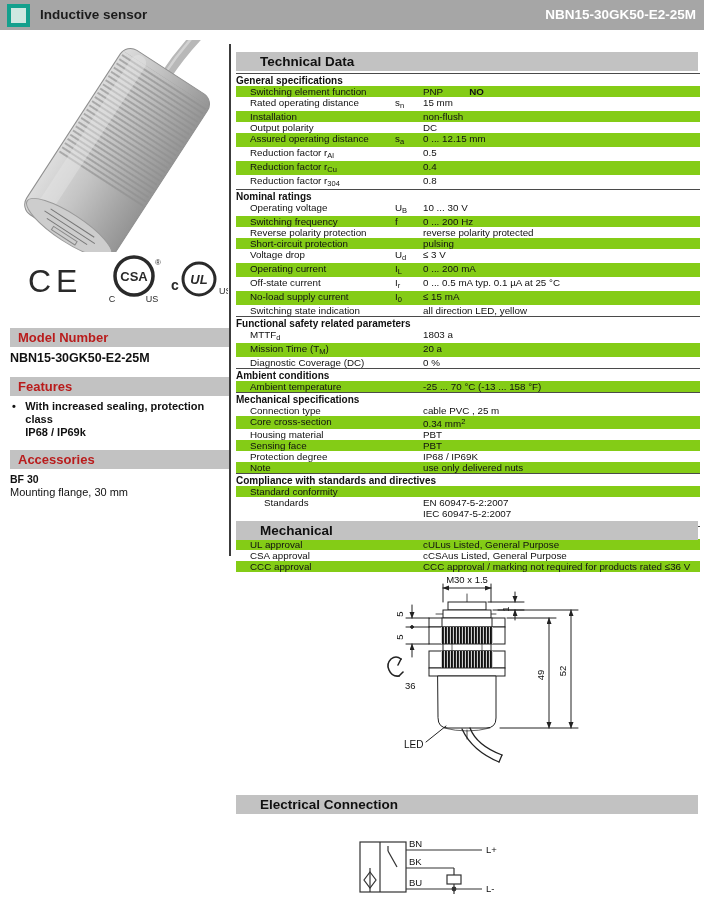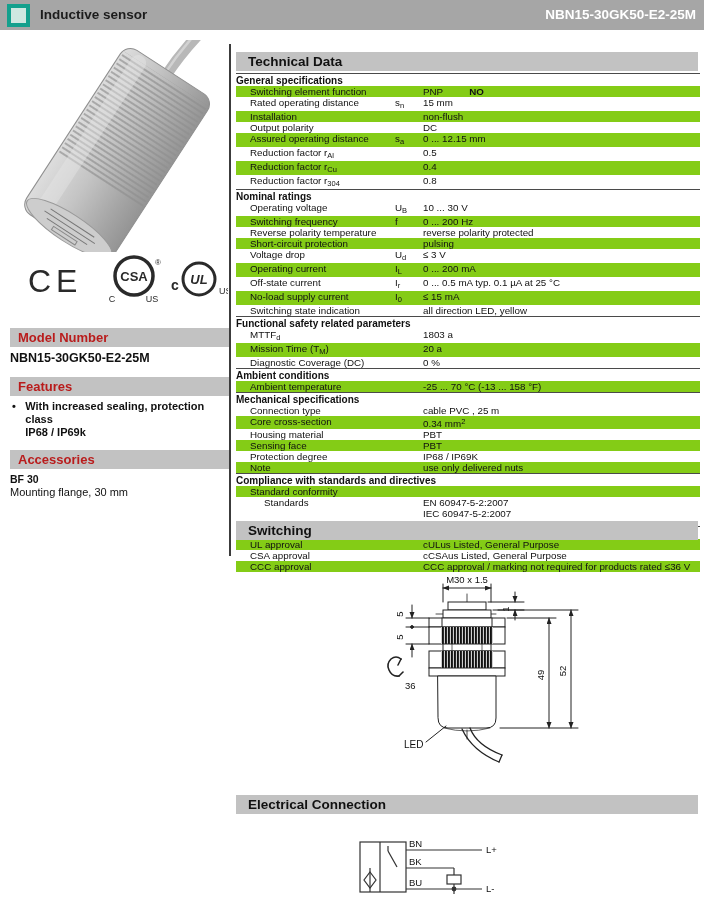--- a/index.html
+++ b/index.html
@@ -18,21 +18,21 @@
   .side-model { position:absolute; left:10px; top:351px; font-size:12.5px; font-weight:bold; }
   .feature-item { position:absolute; left:12px; top:400px; width:212px; display:flex; font-size:11px; font-weight:bold; line-height:13px; }
   .feature-bullet { width:14px; }
   .acc-name { position:absolute; left:10px; top:473px; font-size:10.5px; font-weight:bold; }
   .acc-desc { position:absolute; left:10px; top:486px; font-size:11px; }
 
   .photo-wrap { position:absolute; left:16px; top:40px; width:212px; height:212px; }
   .marks-wrap { position:absolute; left:14px; top:252px; width:214px; height:52px; }
 
   
-  .sec-bar { position:absolute; left:236px; width:462px; height:19px; background:#c2c2c2; font-size:13.5px; font-weight:bold; line-height:19px; padding-left:12px; color:#111; }
+  .sec-bar { position:absolute; left:236px; width:462px; height:19px; background:#c2c2c2; font-size:13.5px; font-weight:bold; line-height:19px; padding-left:24px; color:#111; }
 
   
   #tech-table { position:absolute; left:236px; top:73px; width:464px; }
   .trow { display:flex; align-items:flex-start; min-height:11px; line-height:11px; font-size:9.8px; }
   .trow.shaded { background:#84cc16; }
   .trow.thead { font-weight:bold; border-top:1px solid #4a4a4a; font-size:10px; padding-top:1px; }
   .c-label { flex:0 0 159px; padding-left:14px; }
   .c-label.ind2 { padding-left:28px; }
   .c-sym { flex:0 0 28px; }
   .c-val { flex:1; }
@@ -173,21 +173,21 @@
         <div class="c-label">Operating voltage</div>
         <div class="c-sym">U<sub>B</sub></div>
         <div class="c-val">10 ... 30 V</div>
       </div>
       <div class="trow shaded">
         <div class="c-label">Switching frequency</div>
         <div class="c-sym">f</div>
         <div class="c-val">0 ... 200 Hz</div>
       </div>
       <div class="trow">
-        <div class="c-label">Reverse polarity temperature</div>
+        <div class="c-label">Reverse polarity protection</div>
         <div class="c-sym"></div>
         <div class="c-val">reverse polarity protected</div>
       </div>
       <div class="trow shaded">
         <div class="c-label">Short-circuit protection</div>
         <div class="c-sym"></div>
         <div class="c-val">pulsing</div>
       </div>
       <div class="trow">
         <div class="c-label">Voltage drop</div>
@@ -293,21 +293,21 @@
         <div class="c-sym"></div>
         <div class="c-val">cCSAus Listed, General Purpose</div>
       </div>
       <div class="trow shaded">
         <div class="c-label">CCC approval</div>
         <div class="c-sym"></div>
         <div class="c-val">CCC approval / marking not required for products rated ≤36 V</div>
       </div>
     </div>
 
-  <div class="sec-bar" style="top:521px">Switching</div>
+  <div class="sec-bar" style="top:521px">Mechanical</div>
   <div class="dim-wrap">
     <svg width="284" height="218" viewBox="0 0 284 218" stroke-linecap="round">
       <defs>
         <marker id="arr" markerWidth="7" markerHeight="6" refX="6" refY="2.5" orient="auto-start-reverse">
           <path d="M0,0 L6.5,2.5 L0,5 z" fill="#222"></path>
         </marker>
         <pattern id="knurl" width="3" height="17" patternUnits="userSpaceOnUse">
           <rect width="3" height="17" fill="#111"></rect>
           <line x1="2.4" y1="0" x2="2.4" y2="17" stroke="#ffffff" stroke-width="0.9"></line>
         </pattern>

